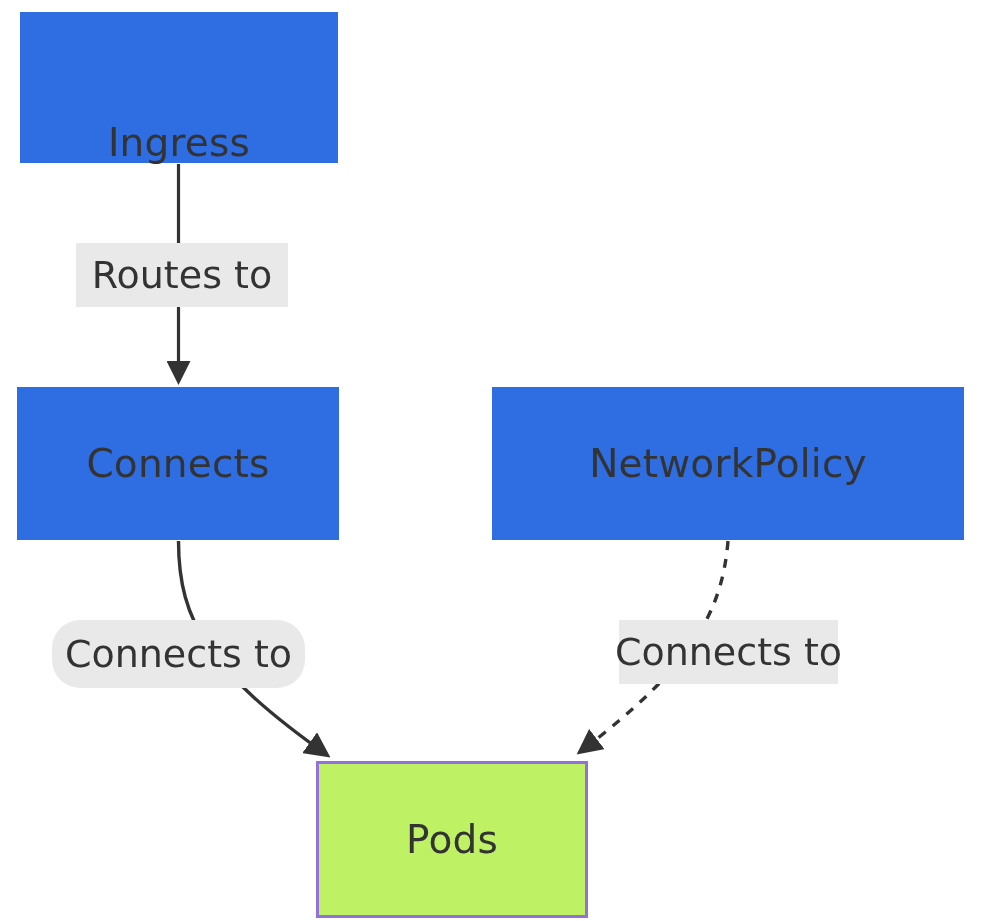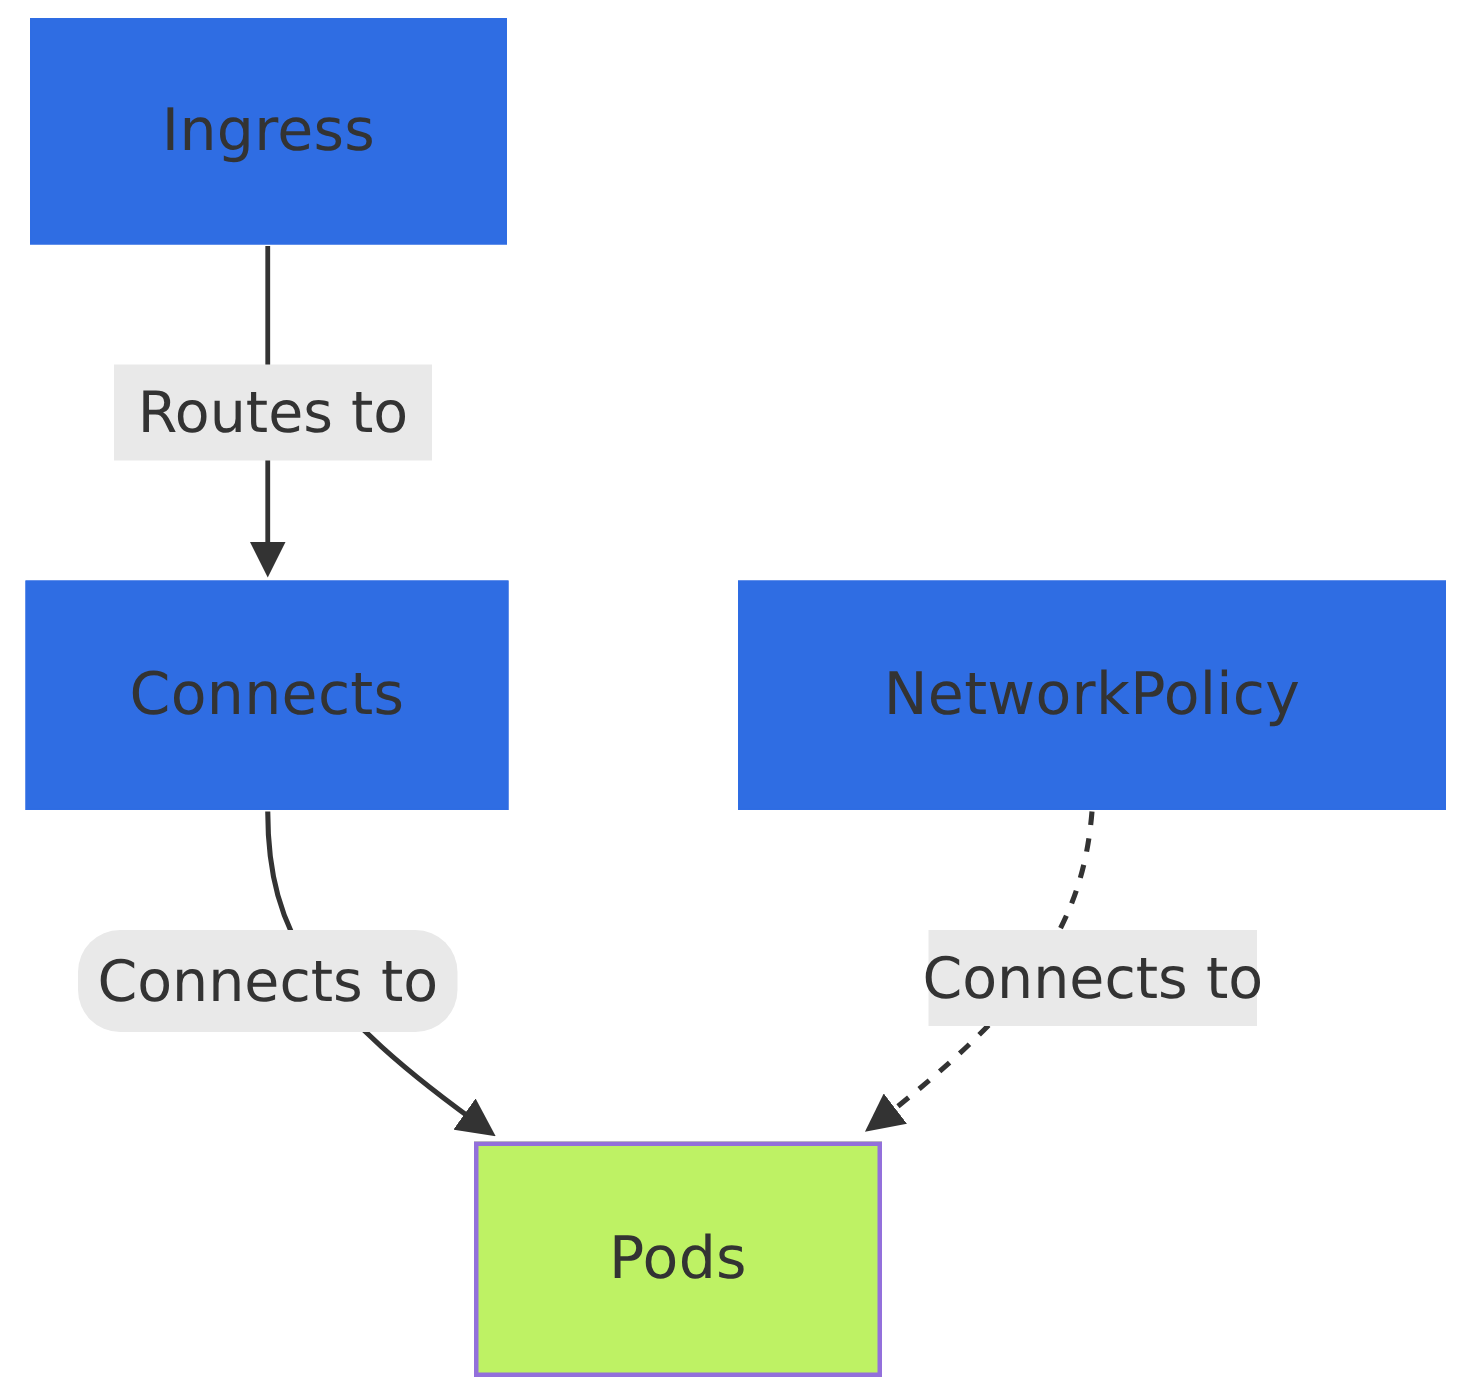--- a/index.html
+++ b/index.html
@@ -75,21 +75,21 @@
       </marker>
     </defs>
 
     <path d="M 178.5 164 L 178.5 381" fill="none" stroke="#333333" stroke-width="3.2" marker-end="url(#arrowhead)"></path>
 
     <path d="M 178.5 541 C 178.5 622 210 672 327 755" fill="none" stroke="#333333" stroke-width="3.4" marker-end="url(#arrowhead)"></path>
 
     <path d="M 728 541 C 722 614 690 668 580 752" fill="none" stroke="#333333" stroke-width="3.4" stroke-dasharray="9 9" marker-end="url(#arrowhead)"></path>
   </svg>
 
-  <div class="node node-primary" style="left:20px; top:12px; width:318px; height:151px;">
+  <div class="node node-primary" style="left:20px; top:12px; width:318px; height:151px;align-items:flex-end;">
     <span class="node-label">Ingress</span>
   </div>
 
   <div class="node node-primary" style="left:17px; top:387px; width:322px; height:153px;">
     <span class="node-label">Connects</span>
   </div>
 
   <div class="node node-primary" style="left:492px; top:387px; width:472px; height:153px;">
     <span class="node-label">NetworkPolicy</span>
   </div>

